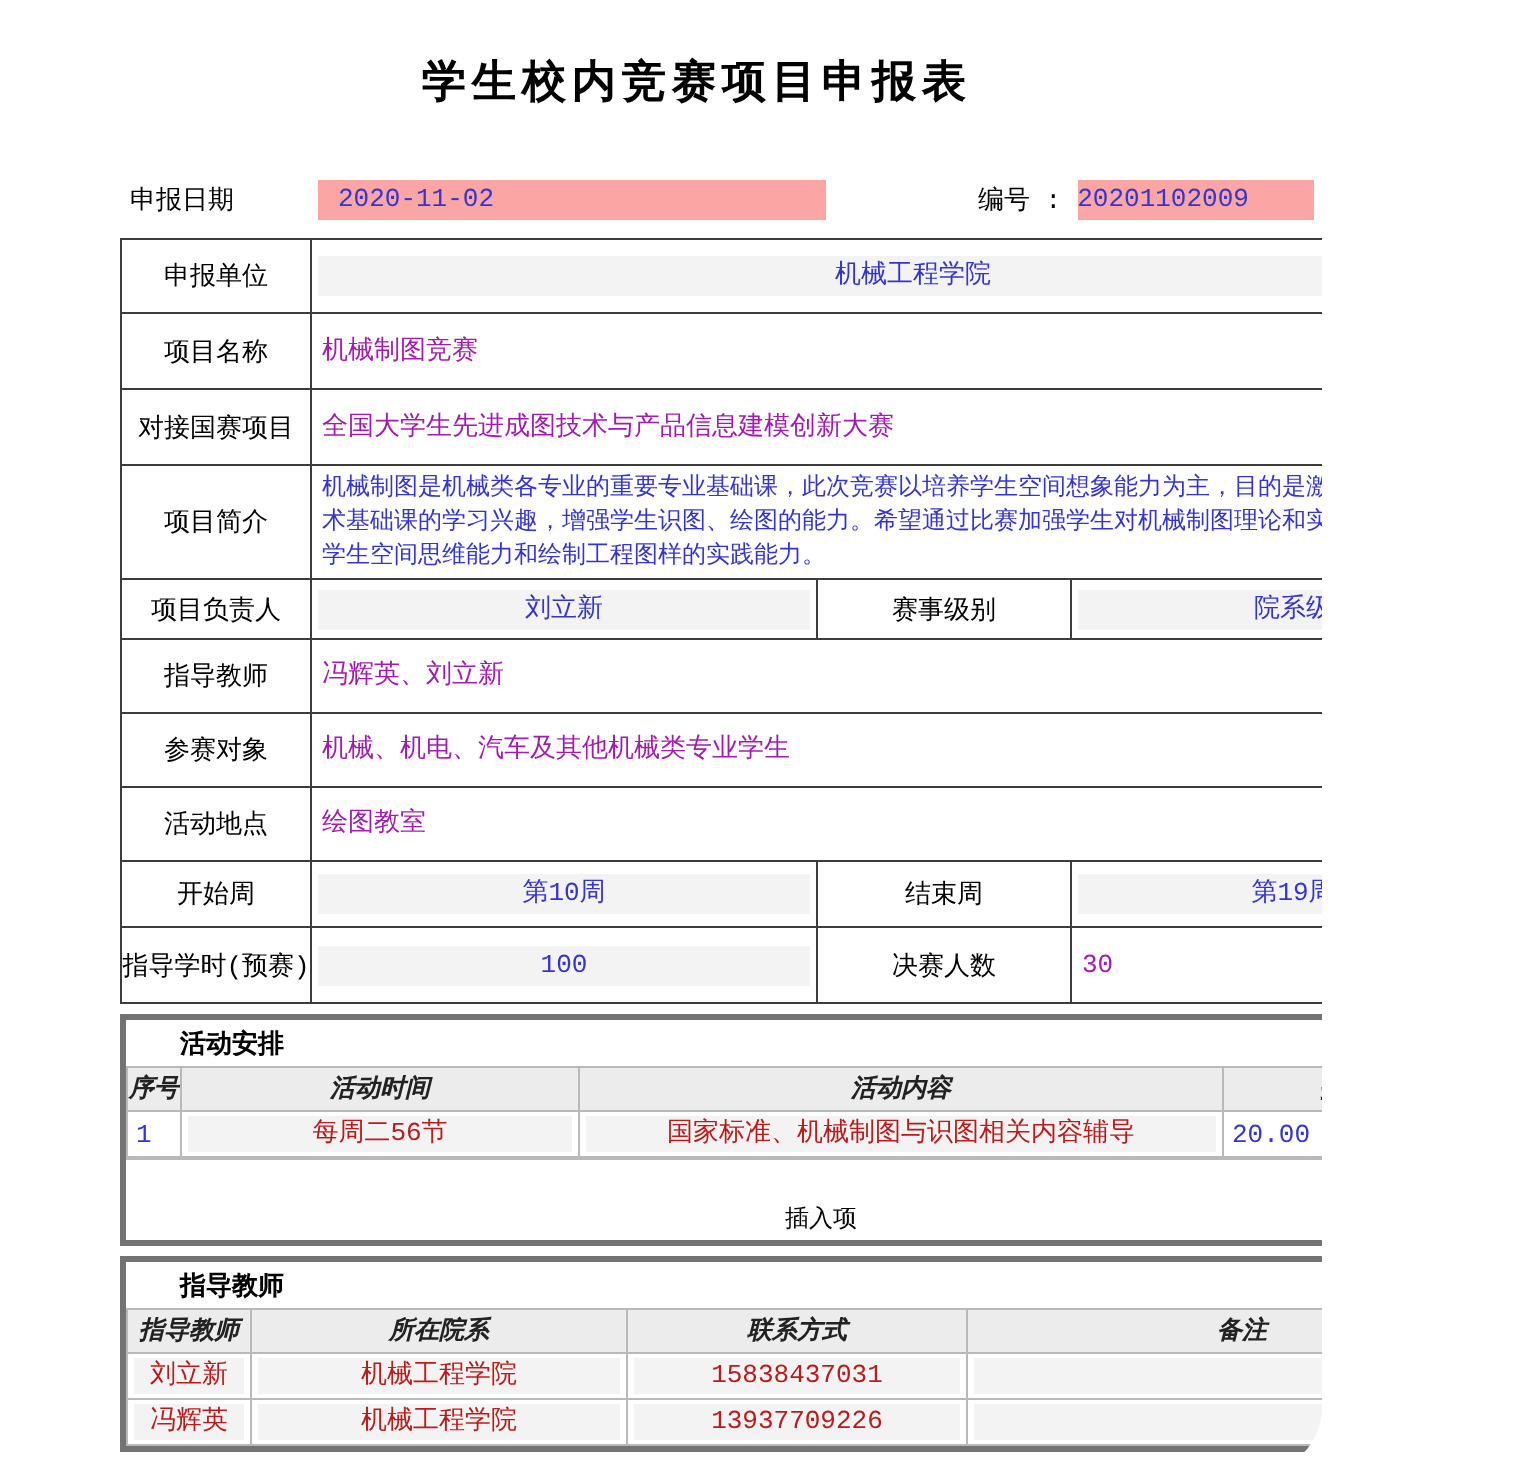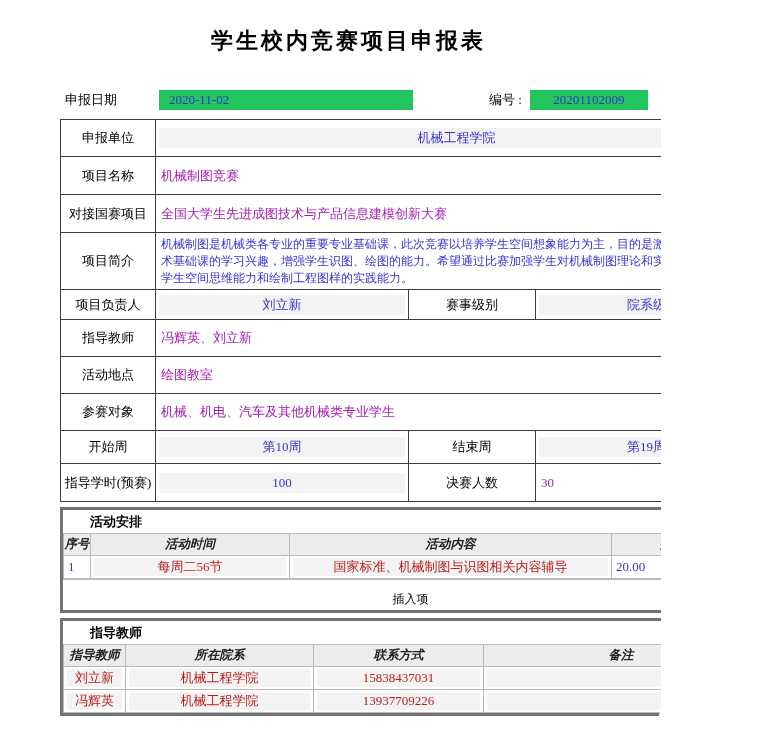--- a/index.html
+++ b/index.html
@@ -1,46 +1,46 @@
 <!DOCTYPE html>
 <html><head>
 <meta charset="utf-8">
 <style>
   html,body{margin:0;padding:0;background:#fff;}
   .page{
     width:661px;height:736px;background:#fff;overflow:hidden;position:relative;
-    font-family:Liberation Serif, serif;color:#000;border-radius:32px;
+    font-family:Liberation Mono, monospace;color:#000;border-radius:32px;
   }
   .title{
     text-align:center;font-size:22px;font-weight:bold;letter-spacing:3px;
     padding-top:26px;padding-left:36px;
   }
   
   .meta{display:flex;align-items:center;margin:34px 0 9px 65px;font-size:13px;}
-  .fieldbox{background:#22c55e;color:#3535cd;height:20px;line-height:20px;font-size:13px;}
+  .fieldbox{background:#fca5a5;color:#3535cd;height:20px;line-height:20px;font-size:13px;}
   .date-field{width:244px;margin-left:42px;padding-left:10px;}
   .no-label{margin-left:76px;}
-  .no-field{width:118px;margin-left:8px;text-align:center;}
+  .no-field{width:118px;margin-left:8px;}
   
   table{border-collapse:collapse;table-layout:fixed;}
   .main{margin-left:60px;width:697px;}
   .main td{border:1px solid #3c3c3c;padding:0;font-size:13px;vertical-align:middle;overflow:hidden;}
   .lblcell{text-align:center;background:#fff;color:#000;}
   .fld{background:#f3f3f3;margin:2px 3px;height:20px;line-height:20px;color:#3535cd;}
   .ctr{text-align:center;}
   .val-left{color:#a21caf;padding:2px 5px;line-height:18px;}
   .intro{color:#3535cd;padding:1px 5px;line-height:17px;font-size:12px;}
   
   .secbox{margin:5px 0 0 60px;width:695px;border:3px solid #737373;background:#fff;}
   .sec-title{font-weight:bold;font-size:13px;padding:3px 0 2px 27px;}
   .sub{width:100%;}
   .sub th,.sub td{border:1px solid #b9b9b9;padding:0;overflow:hidden;}
   .sub th{background:#ececec;font-style:italic;font-weight:bold;font-size:12.5px;color:#222;height:21px;}
   .sub td{font-size:13px;}
-  .insert{border-top:1px solid #b9b9b9;text-align:center;font-size:12px;padding:11px 0 2px 0;cursor:pointer;}
+  .insert{border-top:1px solid #b9b9b9;text-align:center;font-size:12px;padding:21px 0 2px 0;cursor:pointer;}
   .subfld{background:#f3f3f3;margin:2px 3px;height:18px;line-height:18px;color:#b91c1c;}
   .white-left{color:#3535cd;padding:2px 4px;}
 </style>
 </head>
 <body>
 
 <div class="page">
 
   <div class="title">学生校内竞赛项目申报表</div>
 
@@ -93,29 +93,29 @@
             <div class="fld ctr">院系级</div>
           </td>
     </tr>
     <tr style="height:37px">
       <td class="lblcell">指导教师</td>
       <td colspan="3">
             <div class="val-left">冯辉英、刘立新</div>
           </td>
     </tr>
     <tr style="height:37px">
+      <td class="lblcell">参赛对象</td>
+      <td colspan="3">
+            <div class="val-left">机械、机电、汽车及其他机械类专业学生</div>
+          </td>
+    </tr>
+    <tr style="height:37px">
       <td class="lblcell">活动地点</td>
       <td colspan="3">
             <div class="val-left">绘图教室</div>
-          </td>
-    </tr>
-    <tr style="height:37px">
-      <td class="lblcell">参赛对象</td>
-      <td colspan="3">
-            <div class="val-left">机械、机电、汽车及其他机械类专业学生</div>
           </td>
     </tr>
     <tr style="height:33px">
       <td class="lblcell">开始周</td>
       <td>
             <div class="fld ctr">第10周</div>
           </td>
       <td class="lblcell">结束周</td>
       <td>
             <div class="fld ctr">第19周</div>

